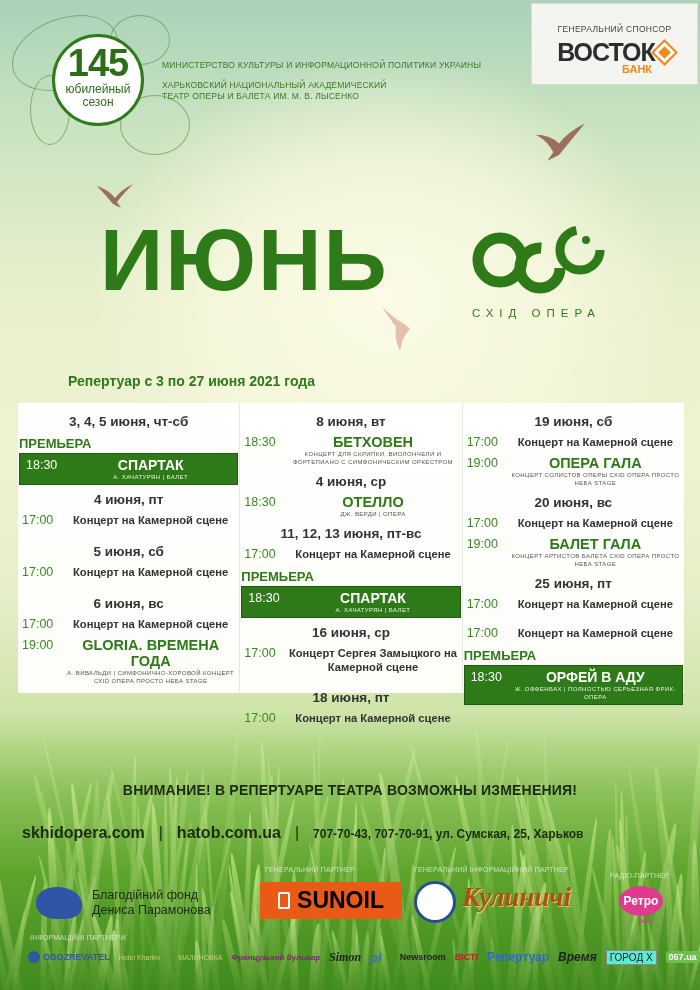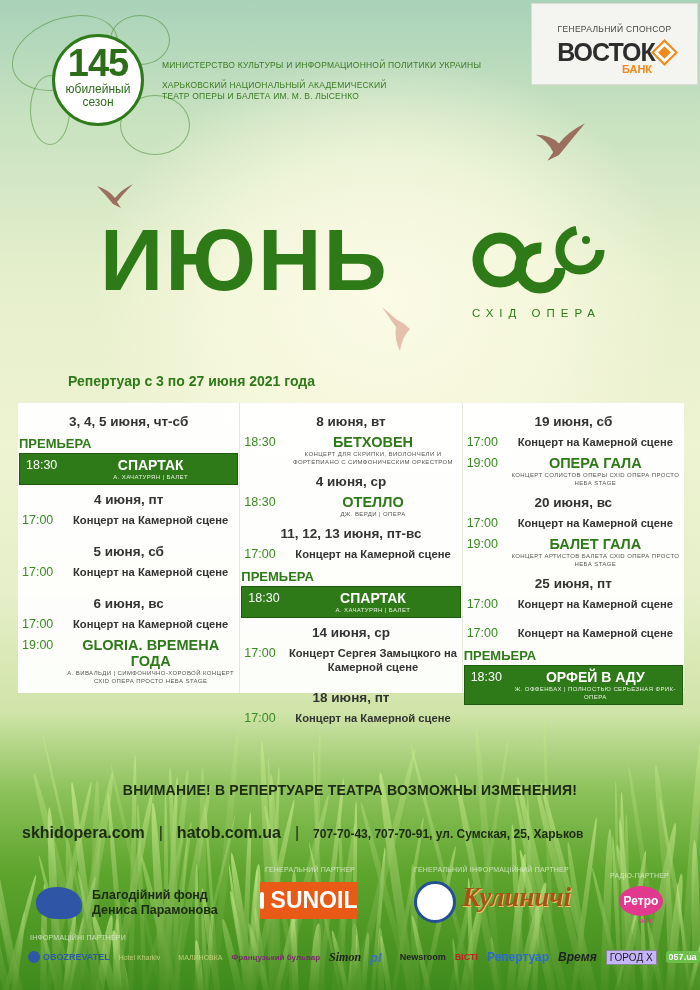--- a/index.html
+++ b/index.html
@@ -57,43 +57,43 @@
   .green-box .s { color: #e8f2e0; font-size: 6px; letter-spacing: 0.4px; line-height: 8px; }
   .gap { height: 8px; }
 
   .warning { position: absolute; left: 0; right: 0; top: 782px; text-align: center; font-size: 14px; font-weight: bold; color: #1d2b12; letter-spacing: 0.2px; }
   .contacts { position: absolute; left: 22px; top: 824px; font-size: 16px; font-weight: bold; color: #1d2b12; display: flex; align-items: baseline; gap: 14px; }
   .contacts .sep { font-weight: normal; }
   .contacts .addr { font-size: 12px; }
 
   .fund { position: absolute; left: 36px; top: 887px; display: flex; align-items: center; gap: 10px; }
   .fund-bird { width: 46px; height: 32px; background: #2f56a6; border-radius: 50% 60% 40% 50%; }
-  .fund-text { font-size: 12.5px; font-weight: bold; color: #1c2a12; line-height: 15px; }
+  .fund-text { font-size: 12.5px; font-weight: normal; color: #1c2a12; line-height: 15px; }
   .small-cap { position: absolute; font-size: 7px; color: rgba(230,240,220,0.8); letter-spacing: 0.2px; }
-  .sunoil { position: absolute; left: 260px; top: 882px; width: 97px; height: 37px; background: #e85a16; color: #ffffff; font-weight: bold; font-size: 23px; display: flex; align-items: center; justify-content: center; gap: 7px; }
+  .sunoil { position: absolute; left: 260px; top: 882px; width: 142px; height: 37px; background: #e85a16; color: #000000; font-weight: bold; font-size: 23px; display: flex; align-items: center; justify-content: center; gap: 7px; }
   .sunoil .pump { width: 12px; height: 17px; border: 2px solid #fff; border-radius: 2px; }
   .emblem { position: absolute; left: 414px; top: 881px; width: 42px; height: 42px; border-radius: 50%; background: #fff; border: 3px solid #244e96; }
   .kulinichi { position: absolute; left: 462px; top: 882px; font-size: 27px; font-style: italic; font-family: "Liberation Serif", serif; font-weight: bold; color: #a8521a; text-shadow: 1px 1px 0 #f0c060; }
   .retro { position: absolute; left: 619px; top: 886px; width: 44px; height: 30px; border-radius: 50%; background: #e0398e; color: #fff; font-size: 12px; font-weight: bold; display: flex; align-items: center; justify-content: center; }
   .retro-freq { position: absolute; left: 640px; top: 918px; font-size: 6px; color: #e0398e; font-weight: bold; }
 
   .media { position: absolute; left: 28px; top: 944px; right: 30px; height: 26px; display: flex; align-items: center; gap: 9px; font-size: 9px; font-weight: bold; color: #222; white-space: nowrap; }
   .media .m { display: flex; align-items: center; }
   .m.obz { color: #2e58a6; }
   .m.obz::before { content: ""; width: 12px; height: 12px; border-radius: 50%; background: #2e58a6; margin-right: 3px; }
   .m.faded { color: rgba(220,220,140,0.8); font-weight: normal; font-size: 7px; }
   .m.shield { width: 15px; height: 17px; background: #6a4aa0; border-radius: 3px 3px 8px 8px; }
   .m.bulvar { color: #7a2a70; font-size: 8px; }
   .m.simon { font-style: italic; font-size: 12px; font-family: "Liberation Serif", serif; }
   .m.pi { color: #3a6fc0; font-size: 13px; font-style: italic; }
   .m.pers { width: 10px; height: 16px; background: #2a8a6a; border-radius: 3px; }
   .m.vesti { color: #c02020; }
   .m.izv { color: #2a6ad0; font-size: 12px; }
   .m.vremya { font-style: italic; font-size: 12px; }
-  .m.gorod { background: #c4b5fd; border: 1px solid #888; padding: 1px 3px; font-weight: normal; font-size: 10px; }
+  .m.gorod { background: #5eead4; border: 1px solid #888; padding: 1px 3px; font-weight: normal; font-size: 10px; }
   .m.c057 { background: #6cc04a; color: #fff; padding: 1px 3px; border-radius: 3px; }
 </style>
 </head>
 <body>
 
 <div class="poster">
 
   <div class="grass" id="grass">
       <div class="blade" style="left: 343.29px; height: 183.374px; width: 3.69285px; opacity: 0.47; transform: rotate(-1.7deg);"></div>
       <div class="blade" style="left: 354.468px; height: 77.2828px; width: 8.27323px; opacity: 0.64; transform: rotate(-2.7deg);"></div>
@@ -346,21 +346,21 @@
           <span class="what">Концерт на Камерной сцене</span>
         </div>
         <div class="premiere">ПРЕМЬЕРА</div>
         <div class="green-box">
           <span class="time">18:30</span>
           <div class="title">
             <div class="t">СПАРТАК</div>
             <div class="s">А. ХАЧАТУРЯН | БАЛЕТ</div>
           </div>
         </div>
-        <div class="date">14 июня, ср</div>
+        <div class="date">16 июня, ср</div>
         <div class="row">
           <span class="time">17:00</span>
           <span class="what">Концерт Сергея Замыцкого на Камерной сцене</span>
         </div>
         <div class="gap"></div>
         <div class="date">18 июня, пт</div>
         <div class="row">
           <span class="time">17:00</span>
           <span class="what">Концерт на Камерной сцене</span>
         </div>

